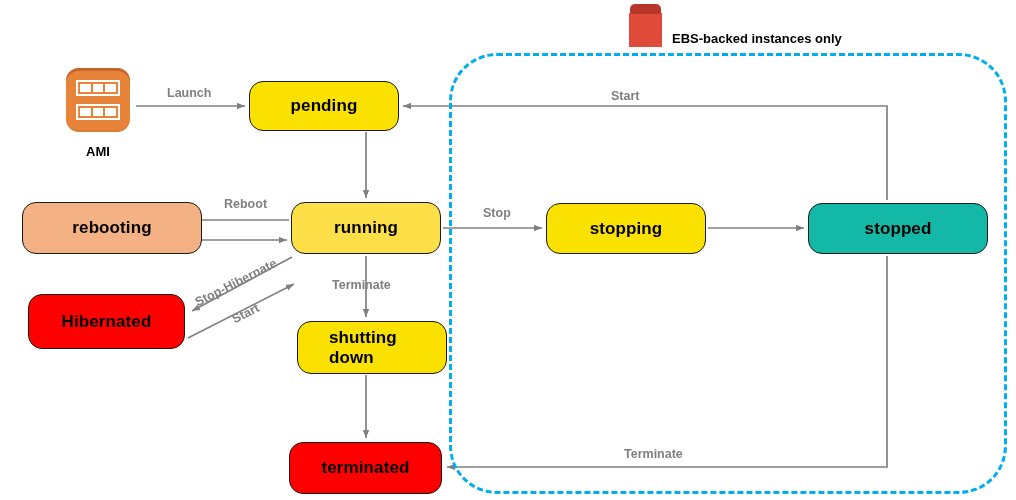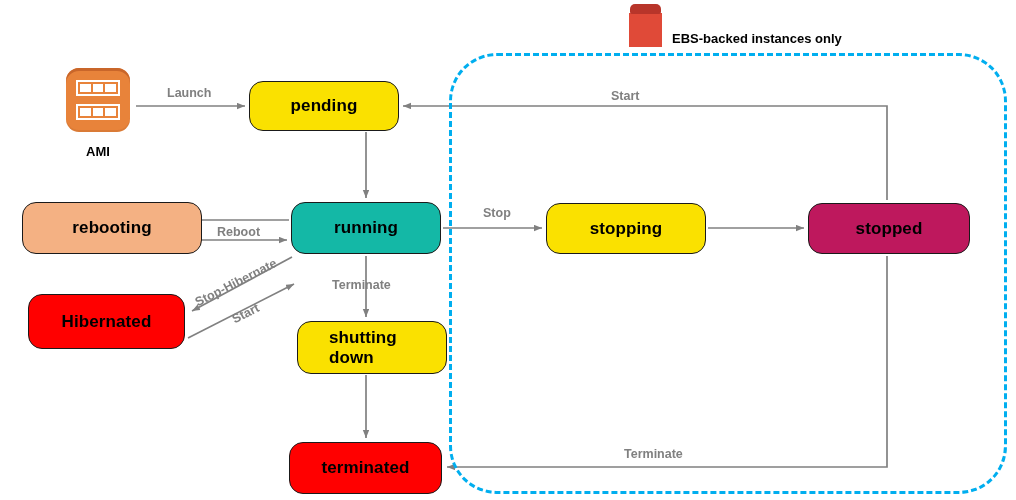--- a/index.html
+++ b/index.html
@@ -202,31 +202,31 @@
   <div id="ami-label">AMI</div>
 
   <div id="ebs-icon">
     <div class="ebs-body"></div>
     <div class="ebs-lid"></div>
   </div>
   <div id="ebs-caption">EBS-backed instances only</div>
 
   <div id="node-layer">
       <div class="node" style="left: 249px; top: 81px; width: 150px; height: 50px; background: rgb(250, 225, 0);">pending</div>
-      <div class="node" style="left: 291px; top: 202px; width: 150px; height: 52px; background: #14b8a6;">running</div>
+      <div class="node" style="left: 291px; top: 202px; width: 150px; height: 52px; background: #fde047;">running</div>
       <div class="node" style="left: 22px; top: 202px; width: 180px; height: 52px; background: rgb(244, 177, 131);">rebooting</div>
       <div class="node" style="left: 28px; top: 294px; width: 157px; height: 55px; background: rgb(255, 0, 0);">Hibernated</div>
       <div class="node" style="left: 297px; top: 321px; width: 150px; height: 53px; background: rgb(250, 225, 0); padding-left: 31px;">shutting down</div>
       <div class="node" style="left: 289px; top: 442px; width: 153px; height: 52px; background: rgb(255, 0, 0); text-align: right;">terminated</div>
       <div class="node" style="left: 546px; top: 203px; width: 160px; height: 51px; background: rgb(250, 225, 0);">stopping</div>
-      <div class="node" style="left: 808px; top: 203px; width: 162px; height: 51px; background: #be185d;">stopped</div>
+      <div class="node" style="left: 808px; top: 203px; width: 180px; height: 51px; background: #14b8a6;">stopped</div>
     </div>
   <div id="label-layer">
       <div class="edge-label" style="left: 167px; top: 86px;">Launch</div>
-      <div class="edge-label" style="left: 217px; top: 197px; margin-top: 28px;">Reboot</div>
+      <div class="edge-label" style="left: 224px; top: 197px;">Reboot</div>
       <div class="edge-label" style="left: 483px; top: 206px;">Stop</div>
       <div class="edge-label" style="left: 611px; top: 89px;">Start</div>
       <div class="edge-label" style="left: 332px; top: 278px;">Terminate</div>
       <div class="edge-label" style="left: 624px; top: 447px;">Terminate</div>
       <div class="edge-label rot" style="left: 196px; top: 296px; transform: rotate(-27deg);">Stop-Hibernate</div>
       <div class="edge-label rot" style="left: 233px; top: 313px; transform: rotate(-27deg);">Start</div>
     </div>
 </div>
 
 </body></html>

